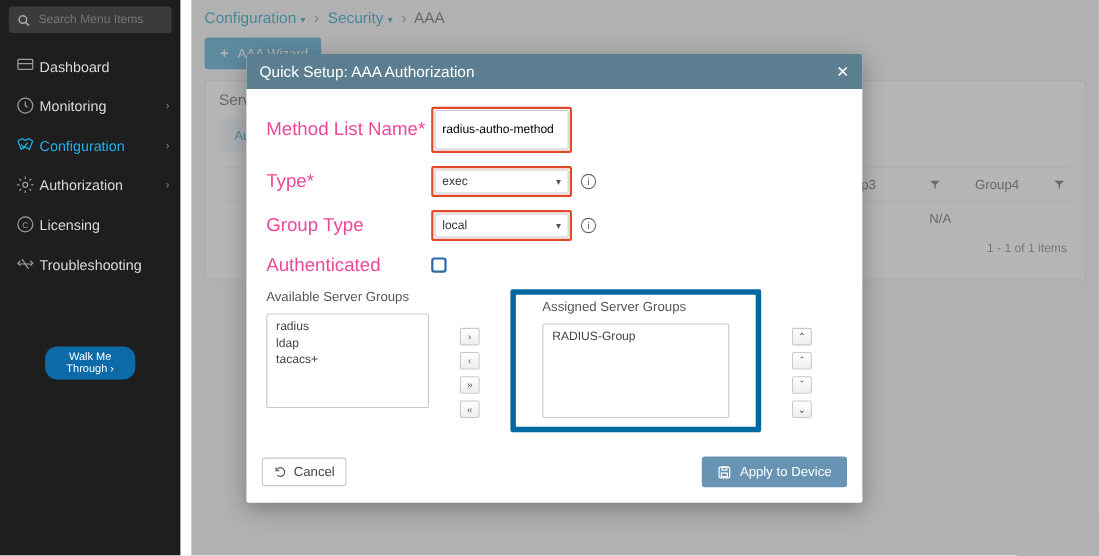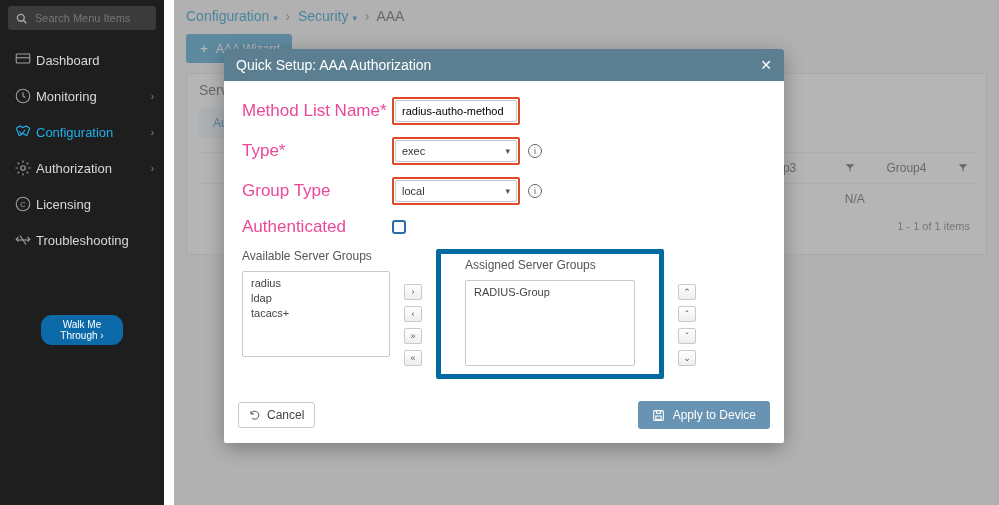--- a/index.html
+++ b/index.html
@@ -53,30 +53,30 @@
   
   .modal { position: absolute; left: 224px; top: 49px; width: 560px; background: #fff; border-radius: 2px; box-shadow: 0 5px 20px rgba(0,0,0,0.3); }
   .modal-head { background: #5b7f91; color: #fff; padding: 8px 12px; display: flex; align-items: center; justify-content: space-between; border-radius: 2px 2px 0 0; }
   .modal-title { font-size: 14px; }
   .modal-close { color: #fff; cursor: pointer; font-size: 14px; }
 
   .modal-body { padding: 16px 18px 12px; }
   .form-row { display: flex; align-items: center; margin-bottom: 12px; }
   .form-row .lab { width: 150px; font-size: 17px; color: #ec4899; }
   .form-row .ctrl { flex: 1; display: flex; align-items: center; }
-  .tinput { width: 122px; height: 22px; border: 1px solid #c9c9c9; border-radius: 2px; font-size: 11px; padding: 0 6px; }
+  .tinput { width: 122px; height: 36px; border: 1px solid #c9c9c9; border-radius: 2px; font-size: 11px; padding: 0 6px; }
   .tselect { width: 122px; height: 22px; border: 1px solid #c9c9c9; border-radius: 2px; font-size: 11px; padding: 0 6px; background: #fff; display: flex; align-items: center; justify-content: space-between; cursor: pointer; }
   .tselect .dd { font-size: 9px; color: #555; }
   .info-i { width: 14px; height: 14px; border: 1px solid #666; border-radius: 50%; display: inline-flex; align-items: center; justify-content: center; font-size: 9px; margin-left: 8px; color: #555; background:#fff; }
   .chk-sq { width: 14px; height: 14px; border: 2px solid #2a6aa8; border-radius: 3px; background: #fff; cursor: pointer; }
 
   .red-box { border: 2px solid #e04a2b; border-radius: 2px; padding: 1px; }
   .red-box .tselect, .red-box .tinput { border: 1px solid #c9c9c9; }
 
-  .dual { display: flex; gap: 14px; margin-top: 6px; }
+  .dual { display: flex; gap: 28px; margin-top: 6px; }
   .dual-col { display: flex; flex-direction: column; }
   .dual-col .lab2 { font-size: 12px; color: #555; margin-bottom: 8px; }
   .listbox { width: 148px; height: 86px; border: 1px solid #c9c9c9; border-radius: 2px; font-size: 11px; color: #444; padding: 4px 8px; overflow: auto; }
   .listbox div { line-height: 15px; }
   .mover-col { display: flex; flex-direction: column; justify-content: center; gap: 6px; }
   .mover-btn { width: 18px; height: 16px; border: 1px solid #c9c9c9; border-radius: 2px; background: linear-gradient(#fff,#eee); font-size: 9px; line-height: 14px; text-align: center; cursor: pointer; color:#555; }
   .order-col { display: flex; flex-direction: column; justify-content: center; gap: 6px; }
 
   .assigned-wrap { border: 5px solid #0369a1; border-radius: 2px; padding: 4px 24px 8px; }
   .assigned-wrap .listbox { width: 170px; }

